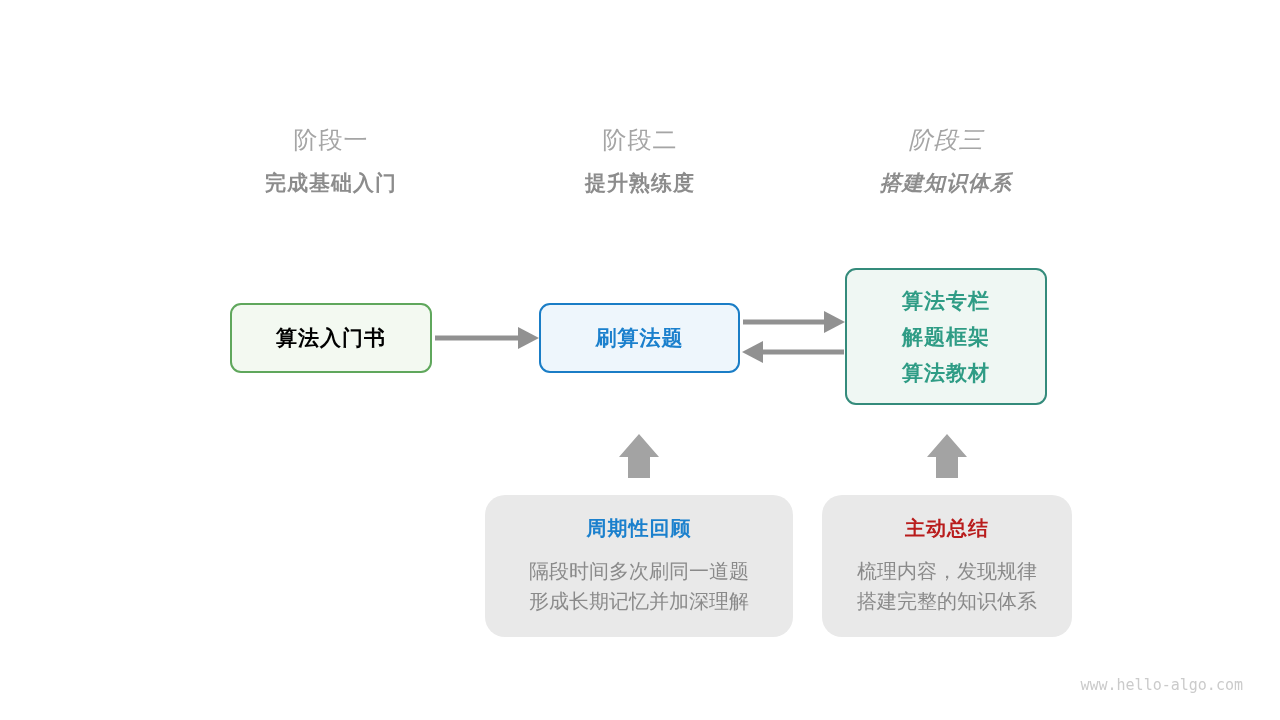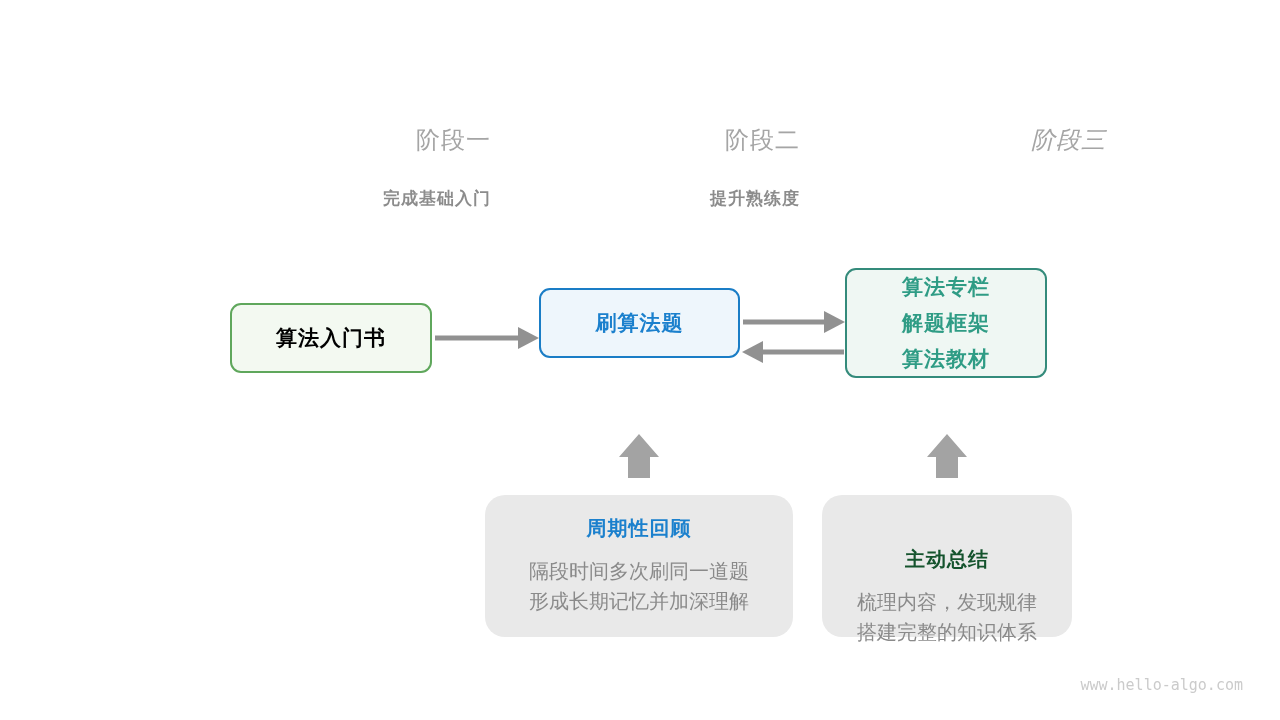--- a/index.html
+++ b/index.html
@@ -13,35 +13,35 @@
     height: 720px;
     background: #ffffff;
     overflow: hidden;
     font-family: "Liberation Sans", sans-serif;
   }
   
   .stage-header {
     position: absolute;
     top: 124px;
     width: 320px;
-    text-align: right;
+    text-align: center;
   }
   .stage-header.col-1 { left: 171px; }
   .stage-header.col-2 { left: 480px; }
   .stage-header.col-3 { left: 786px; font-style: italic; }
   .stage-label {
     font-size: 24px;
     line-height: 32px;
     color: #a5a5a5;
     font-weight: 400;
     letter-spacing: 1px;
   }
   .stage-subtitle {
-    margin-top: 30px;
-    font-size: 17px;
+    margin-top: 14px;
+    font-size: 21px;
     line-height: 26px;
     color: #8c8c8c;
     font-weight: 700;
     letter-spacing: 1px;
   }
   
   .node {
     position: absolute;
     box-sizing: border-box;
     border-radius: 11px;
@@ -56,27 +56,27 @@
     letter-spacing: 1px;
   }
   .node-line { line-height: 36px; }
   .node-green {
     left: 230px; top: 303px; width: 202px; height: 70px;
     border-color: #5fa75c;
     background: #f3f9f1;
     color: #000000;
   }
   .node-blue {
-    left: 539px; top: 288px; width: 201px; height: 70px;
+    left: 539px; top: 303px; width: 201px; height: 70px;
     border-color: #1a7dc6;
     background: #eef6fc;
     color: #1b80cd;
   }
   .node-teal {
-    left: 845px; top: 268px; width: 202px; height: 110px;
+    left: 845px; top: 268px; width: 202px; height: 137px;
     border-color: #348b7b;
     background: #eff7f3;
     color: #2f9c85;
   }
   
   .arrow-layer {
     position: absolute;
     left: 0; top: 0;
     width: 1280px;
     height: 720px;
@@ -95,21 +95,21 @@
   }
   .note-review  { left: 485px; width: 308px; }
   .note-summary { left: 822px; width: 250px; }
   .note-title {
     font-size: 20px;
     line-height: 24px;
     font-weight: 700;
     letter-spacing: 1px;
   }
   .note-review  .note-title { color: #1b80cd; }
-  .note-summary .note-title { color: #14532d; margin-top: 31px; }
+  .note-summary .note-title { color: #b91c1c; }
   .note-body {
     margin-top: 16px;
     font-size: 20px;
     line-height: 30px;
     color: #8a8a8a;
     font-weight: 400;
   }
   
   .watermark {
     position: absolute;
@@ -128,20 +128,21 @@
   <div class="stage-header col-1">
     <div class="stage-label">阶段一</div>
     <div class="stage-subtitle">完成基础入门</div>
   </div>
   <div class="stage-header col-2">
     <div class="stage-label">阶段二</div>
     <div class="stage-subtitle">提升熟练度</div>
   </div>
   <div class="stage-header col-3">
     <div class="stage-label">阶段三</div>
+    <div class="stage-subtitle">搭建知识体系</div>
   </div>
 
   <svg class="arrow-layer" viewBox="0 0 1280 720" xmlns="http://www.w3.org/2000/svg" aria-hidden="true">
     <g fill="#919191" stroke="#919191">
       <line x1="435" y1="338" x2="518" y2="338" stroke-width="5"></line>
       <polygon points="518,327 539,338 518,349" stroke="none"></polygon>
     </g>
     <g fill="#919191" stroke="#919191">
       <line x1="743" y1="322" x2="824" y2="322" stroke-width="5"></line>
       <polygon points="824,311 845,322 824,333" stroke="none"></polygon>

